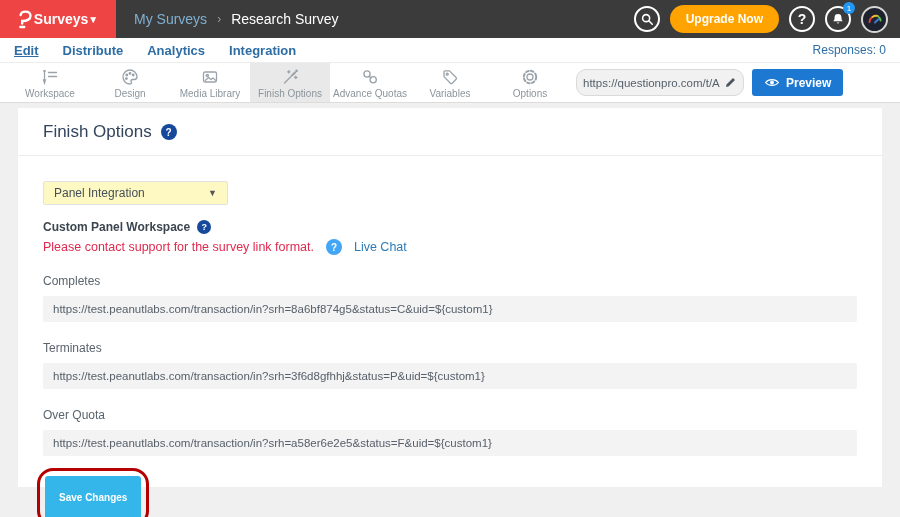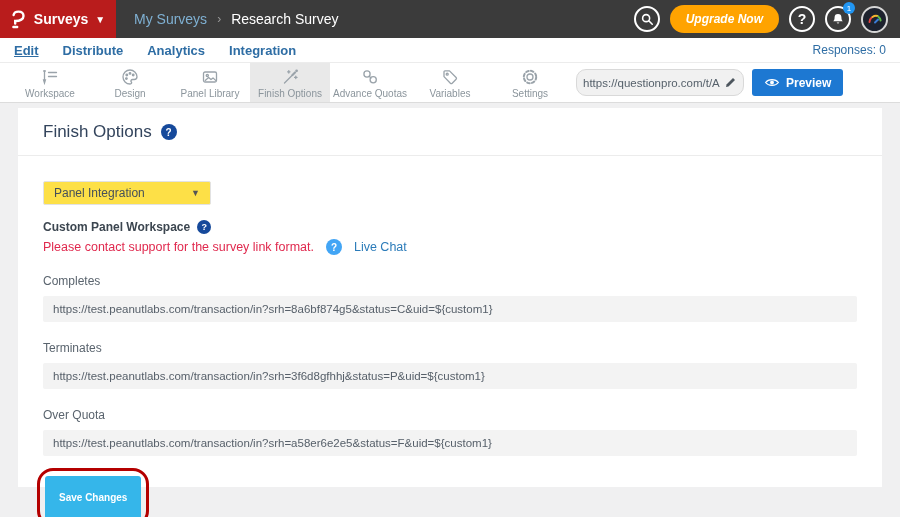--- a/index.html
+++ b/index.html
@@ -1,32 +1,32 @@
 <!DOCTYPE html>
 <html><head>
 <meta charset="utf-8">
 <style>
   * { margin:0; padding:0; box-sizing:border-box; }
   html,body { width:900px; height:517px; }
   body { font-family:"Liberation Sans", sans-serif; background:#f0f0f1; overflow:hidden; }
 
   
   .header { height:38px; background:#3b3b3b; display:flex; align-items:center; }
-  .logo-block { width:116px; height:38px; background:#b91c1c; display:flex; align-items:center; justify-content:center; gap:7px; cursor:pointer; }
+  .logo-block { width:116px; height:38px; background:#ef4444; display:flex; align-items:center; justify-content:center; cursor:pointer; }
   .logo-glyph { width:16px; height:20px; display:flex; align-items:center; }
   .logo-product { color:#fff; font-size:14px; font-weight:600; }
   .logo-caret { color:#fff; font-size:10px; }
   .breadcrumb { margin-left:18px; display:flex; align-items:center; gap:10px; font-size:14px; }
   .bc-parent { color:#7fb0d2; cursor:pointer; }
   .bc-sep { color:#9a9a9a; font-size:12px; }
   .bc-current { color:#ffffff; }
   .header-right { margin-left:auto; display:flex; align-items:center; gap:10px; padding-right:12px; }
   .hdr-circle { width:26px; height:26px; border:2px solid #fff; border-radius:50%; display:flex; align-items:center; justify-content:center; cursor:pointer; }
   .hdr-circle.qmark { color:#fff; font-size:14px; font-weight:700; }
-  .upgrade-btn { background:#ffa300; color:#fff; font-size:12px; font-weight:700; border:none; border-radius:14px; padding:7px 16px; cursor:pointer;font-style:italic; }
+  .upgrade-btn { background:#ffa300; color:#fff; font-size:12px; font-weight:700; border:none; border-radius:14px; padding:7px 16px; cursor:pointer; }
   .bell-wrap { position:relative; }
   .badge { position:absolute; top:-4px; right:-4px; background:#2196f3; color:#fff; font-size:8px; width:12px; height:12px; border-radius:50%; display:flex; align-items:center; justify-content:center; }
   .avatar { width:27px; height:27px; border-radius:50%; border:2px solid #d6d6d6; background:#1d222e; display:flex; align-items:center; justify-content:center; overflow:hidden; cursor:pointer; }
 
   
   .nav-row { height:24px; background:#fff; display:flex; align-items:center; gap:24px; padding:12px 14px; }
   .nav-link { font-size:13px; font-weight:600; color:#2e6da4; cursor:pointer; }
   .nav-link.active { text-decoration:underline; }
   .responses { margin-left:auto; font-size:12px; color:#2e6da4; }
 
@@ -42,21 +42,21 @@
 
   
   .panel { margin:5px 18px 0; background:#fff; height:379px; }
   .panel-header { display:flex; align-items:center; gap:9px; padding:14px 25px 13px; border-bottom:1px solid #ececec; }
   .panel-title { font-size:17px; color:#33445c; }
   .q-badge { width:16px; height:16px; border-radius:50%; background:#16499b; color:#fff; font-size:10px; font-weight:700; display:flex; align-items:center; justify-content:center; cursor:pointer; }
   .q-badge.small { width:14px; height:14px; font-size:9px; }
   .q-badge.lite { background:#42a5f5; width:16px; height:16px; }
   .panel-body { padding:25px 25px 0; }
 
-  .dropdown { width:168px; height:24px; background:#fde047; border:1px solid #e2e2e2; border-radius:2px; display:flex; align-items:center; justify-content:space-between; padding:0 10px; font-size:12px; color:#45505a; cursor:pointer; }
+  .dropdown { width:185px; height:24px; background:#fef9c3; border:1px solid #e2e2e2; border-radius:2px; display:flex; align-items:center; justify-content:space-between; padding:0 10px; font-size:12px; color:#45505a; cursor:pointer; }
   .dd-caret { font-size:9px; color:#555; }
 
   .section-row { margin-top:15px; display:flex; align-items:center; gap:7px; }
   .section-label { font-size:12px; font-weight:700; color:#3c4650; }
   .note-row { margin-top:5px; display:flex; align-items:center; gap:12px; }
   .note-text { font-size:12.5px; color:#e0294e; }
   .live-chat { font-size:12.5px; color:#2b7bb9; cursor:pointer; }
 
   .field-group { margin-top:19px; }
   .field-label { font-size:12px; color:#5a646e; display:block; }
@@ -153,21 +153,21 @@
   </div>
 
   <div class="tool-item">
     <span class="tool-icon">
       <svg width="20" height="20" viewBox="0 0 20 20" fill="none" stroke="#9aa3aa" stroke-width="1.3" stroke-linecap="round" stroke-linejoin="round">
         <rect x="3.5" y="5" width="13" height="10" rx="1.5"></rect>
         <circle cx="7.3" cy="8.4" r="1.1"></circle>
         <path d="M5.2 13.4 l3.4-2.9 2.4 2 2-1.6 2.6 2.5"></path>
       </svg>
     </span>
-    <span class="tool-label">Panel Library</span>
+    <span class="tool-label">Media Library</span>
   </div>
 
 
   <div class="tool-item selected">
     <span class="tool-icon">
       <svg width="20" height="20" viewBox="0 0 20 20" fill="none" stroke="#9aa3aa" stroke-width="1.3" stroke-linecap="round">
         <line x1="4.5" y1="16" x2="12.5" y2="8"></line>
         <line x1="12.5" y1="8" x2="15" y2="5.5" stroke-width="2.2"></line>
         <path d="M15.8 9.2 v2.4 M14.6 10.4 h2.4"></path>
         <path d="M8.8 3.6 v2.4 M7.6 4.8 h2.4"></path>
@@ -198,21 +198,21 @@
     <span class="tool-label">Variables</span>
   </div>
 
   <div class="tool-item">
     <span class="tool-icon">
       <svg width="20" height="20" viewBox="0 0 20 20" fill="none" stroke="#9aa3aa" stroke-linecap="round">
         <circle cx="10" cy="10" r="3" stroke-width="1.3"></circle>
         <circle cx="10" cy="10" r="6.2" stroke-width="2" stroke-dasharray="2.6 2.3"></circle>
       </svg>
     </span>
-    <span class="tool-label">Settings</span>
+    <span class="tool-label">Options</span>
   </div>
 
   <div class="url-box">
     <input type="text" value="https://questionpro.com/t/A" style="">
     <svg width="13" height="13" viewBox="0 0 16 16">
       <path d="M2.5 13.5 l.6-3 8-8 2.4 2.4 -8 8 z" fill="#4d565e"></path>
     </svg>
   </div>
 
   <button class="preview-btn">

